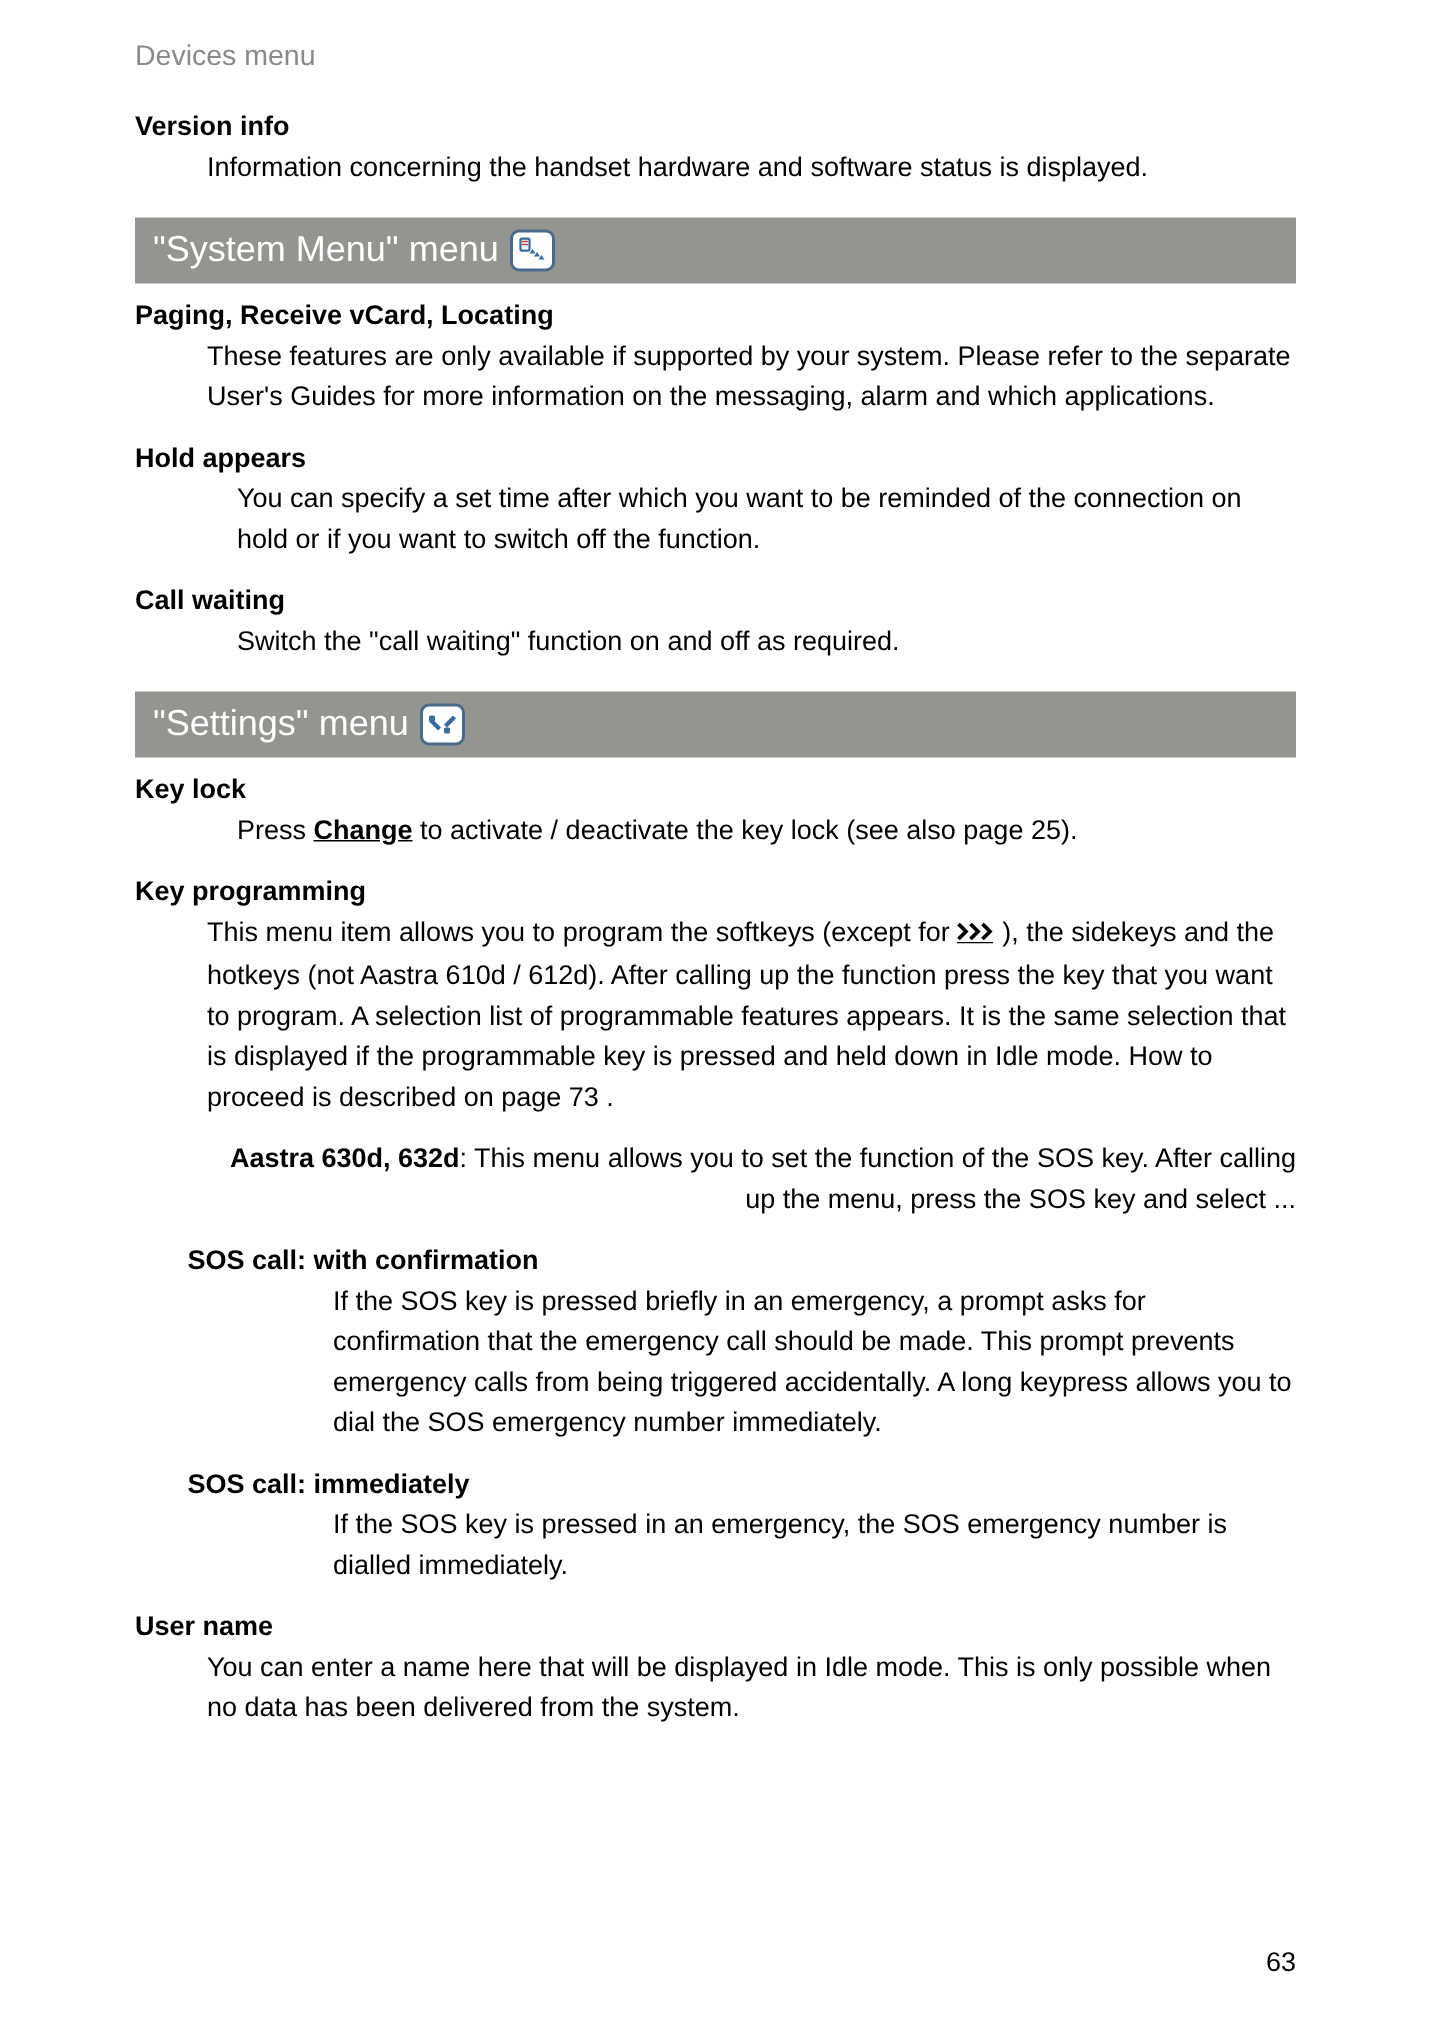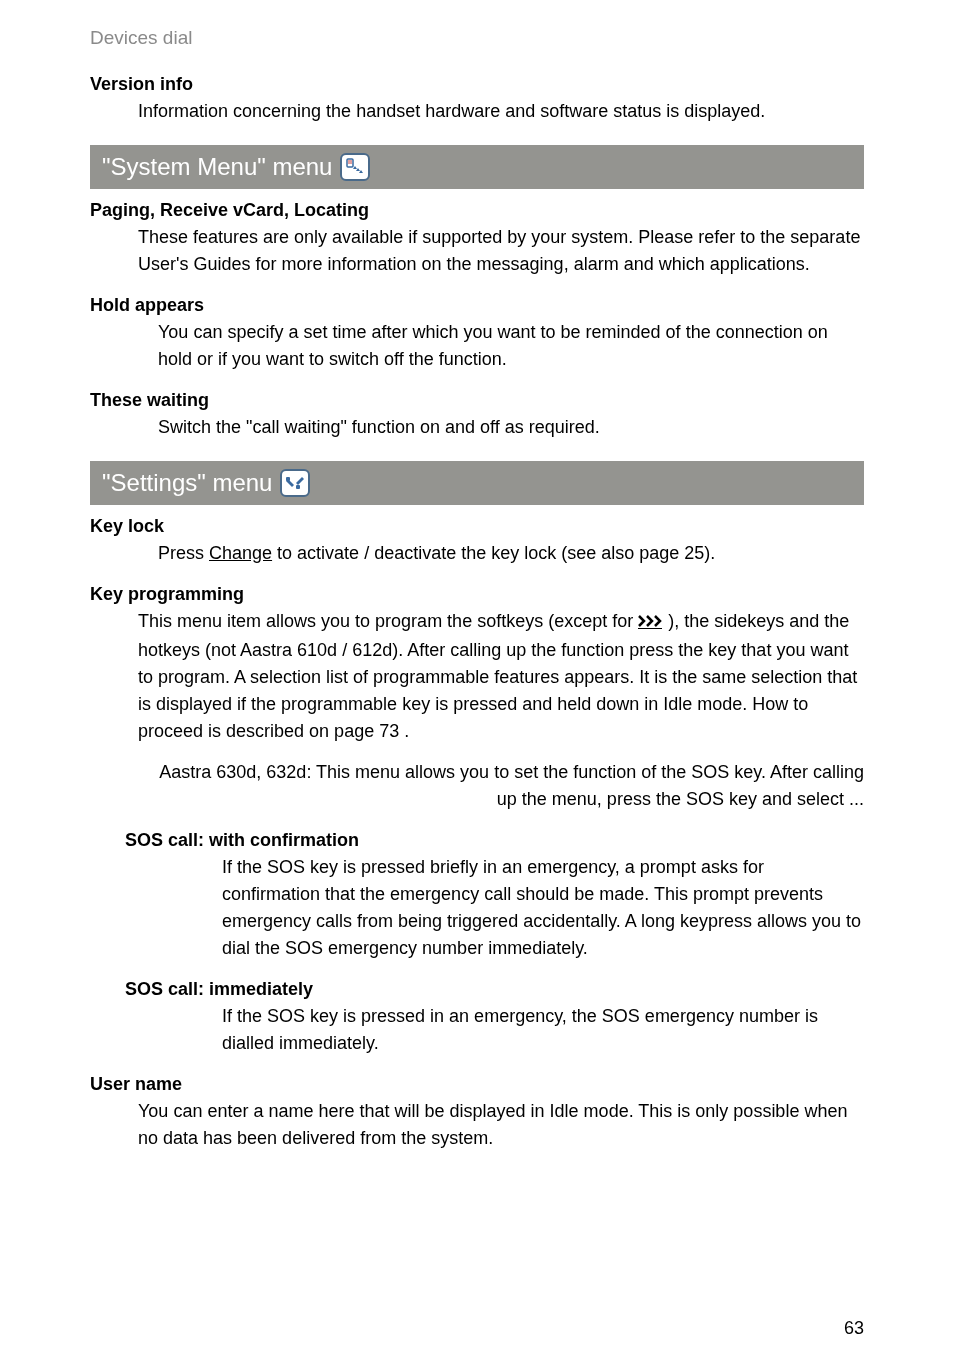--- a/index.html
+++ b/index.html
@@ -59,32 +59,32 @@
     display: inline-flex;
     align-items: center;
     justify-content: center;
   }
   .icon-sys svg, .icon-settings svg { display: block; }
   .chevron-box {
     display: inline-block;
     vertical-align: -2px;
   }
   .underline { text-decoration: underline; }
-  .bold { font-weight: 400; }
+  .bold { font-weight: 700; }
   .page-number {
     position: absolute;
     right: 90px;
-    bottom: 12px;
+    bottom: 32px;
     font-size: 18px;
   }
 </style>
 </head>
 <body>
 
-<div class="running-header">Devices dial</div>
+<div class="running-header">Devices menu</div>
 
 <div class="section-title">Version info</div>
 <div class="body-text">Information concerning the handset hardware and software status is displayed.</div>
 
 <div class="menu-bar">
   <span>"System Menu" menu</span>
   <span class="icon-box icon-sys">
     <svg width="22" height="20" viewBox="0 0 22 20">
       <rect x="3" y="2" width="6" height="8" rx="1" fill="none" stroke="#3a6aa0" stroke-width="1.5"></rect>
       <line x1="4" y1="4" x2="8" y2="4" stroke="#c04040" stroke-width="1"></line>
@@ -93,21 +93,21 @@
     </svg>
   </span>
 </div>
 
 <div class="section-title">Paging, Receive vCard, Locating</div>
 <div class="body-text">These features are only available if supported by your system. Please refer to the separate User's Guides for more information on the messaging, alarm and which applications.</div>
 
 <div class="section-title">Hold appears</div>
 <div class="body-text deeper">You can specify a set time after which you want to be reminded of the connection on hold or if you want to switch off the function.</div>
 
-<div class="section-title">These waiting</div>
+<div class="section-title">Call waiting</div>
 <div class="body-text deeper">Switch the "call waiting" function on and off as required.</div>
 
 <div class="menu-bar">
   <span>"Settings" menu</span>
   <span class="icon-box icon-settings">
     <svg width="22" height="20" viewBox="0 0 22 20">
       <path d="M 4 6 L 10 12 L 8 14 L 2 8 Z" fill="#3a6aa0"></path>
       <rect x="2" y="4" width="4" height="4" rx="1" fill="#3a6aa0"></rect>
       <path d="M 18 4 L 12 10 L 14 12 L 20 6 Z" fill="#3a6aa0"></path>
       <rect x="12" y="12" width="4" height="4" rx="1" fill="#3a6aa0"></rect>

